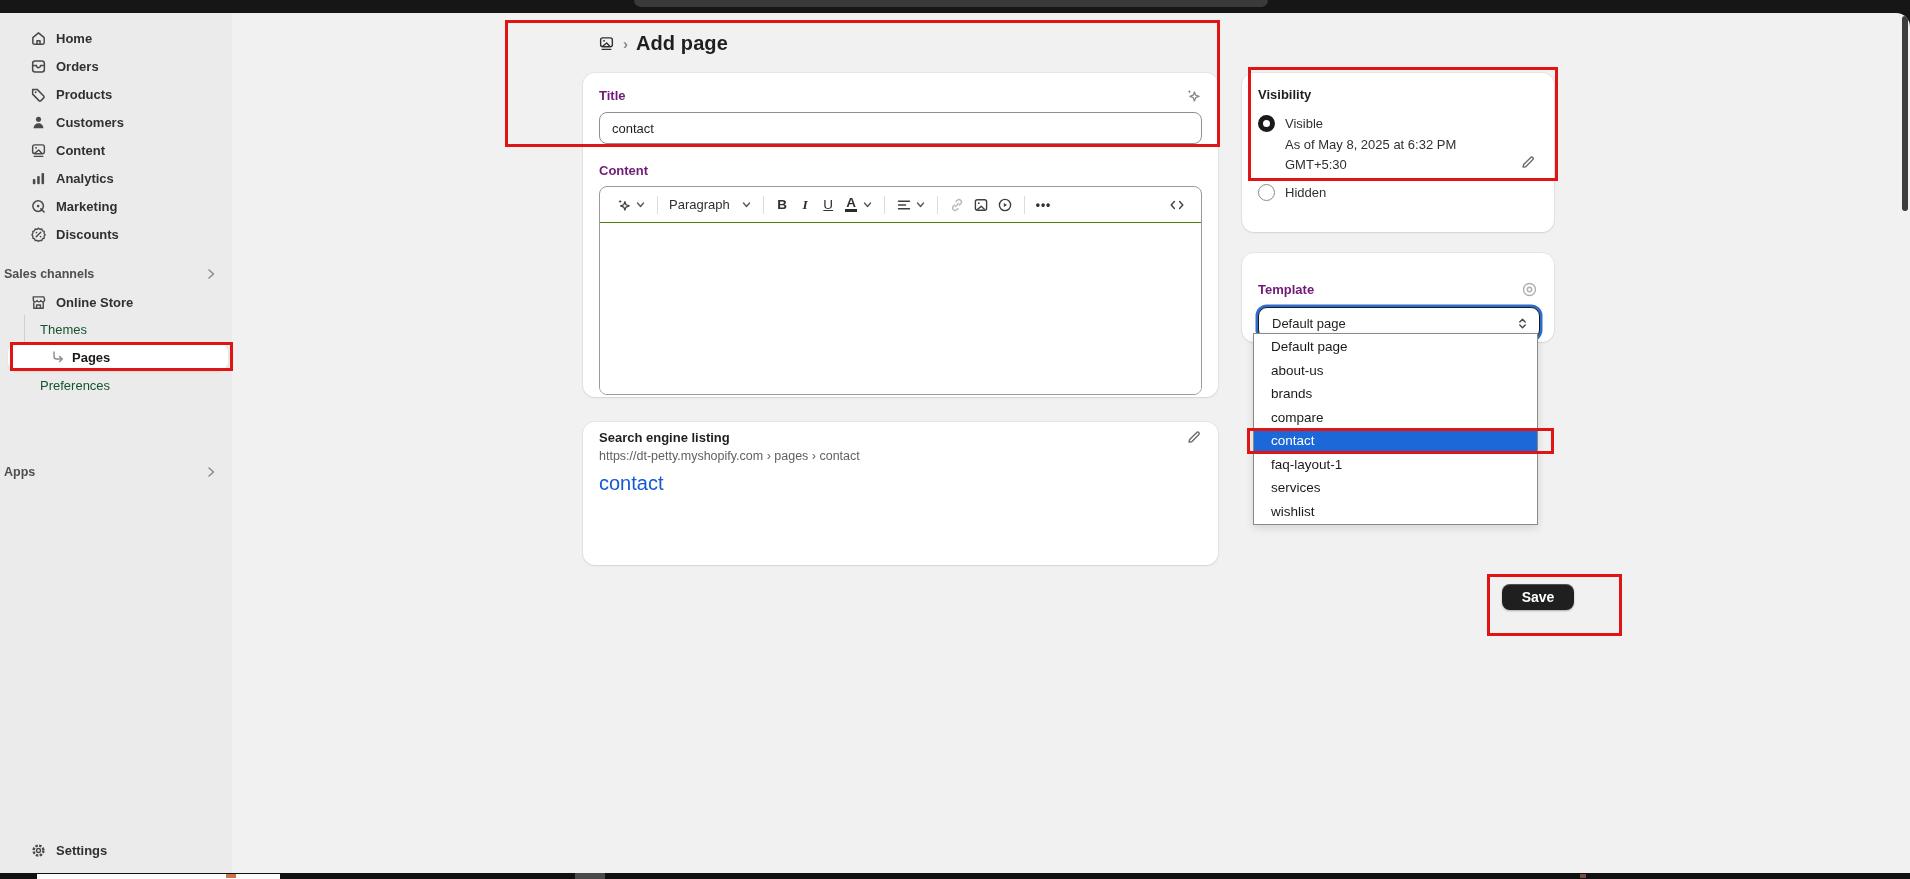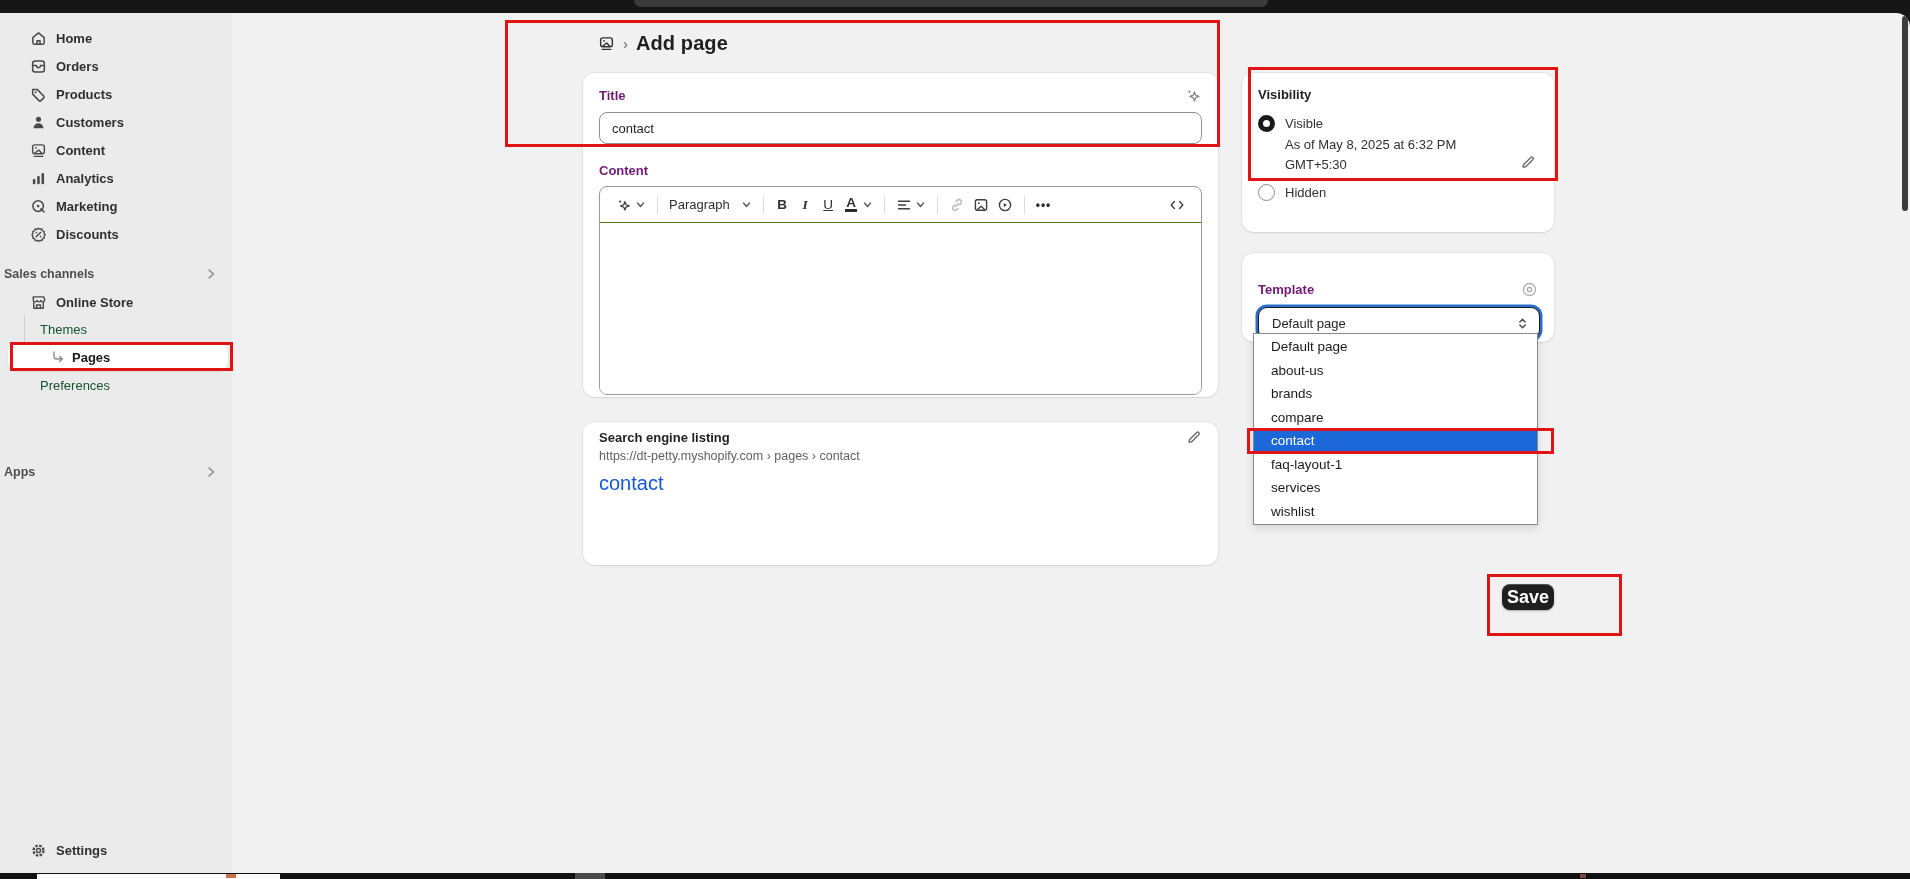--- a/index.html
+++ b/index.html
@@ -113,22 +113,22 @@
   .updown-ico { width:13px; height:13px; color:#4a4a4a; }
   .dropdown {
     position:absolute; left:1021px; top:320px; width:285px; height:192px;
     background:#fff; border:1px solid #8a8a8a; box-shadow:0 3px 8px rgba(0,0,0,.12);
     z-index:4; padding-top:1px;
   }
   .dd-option { height:23.5px; display:flex; align-items:center; padding-left:17px; font-size:13.5px; color:#1a1a1a; cursor:pointer; }
   .dd-option.highlight { background:var(--option-highlight,#1c68d9); color:#fff; }
 
   .save-btn {
-    position:absolute; left:1270px; top:571px; width:52px; height:26px;
-    background:var(--save-bg,#1f1f1f); color:#fff; font-size:18px; font-weight:650;
+    position:absolute; left:1270px; top:571px; width:72px; height:26px;
+    background:var(--save-bg,#1f1f1f); color:#fff; font-size:14px; font-weight:650;
     border:none; border-radius:8px; cursor:pointer;
     box-shadow:inset 0 1px 0 rgba(255,255,255,.22), 0 1px 2px rgba(0,0,0,.3);
     font-family:"Liberation Sans", sans-serif;
   }
 
   
   .anno { position:absolute; border:3px solid var(--annotation-red,#e01414); z-index:9; pointer-events:none; }
   .anno-header { left:273px; top:7px; width:715px; height:127px; }
   .anno-visibility { left:1016px; top:54px; width:310px; height:114px; }
   .anno-option { left:1015px; top:415px; width:307px; height:26px; }

